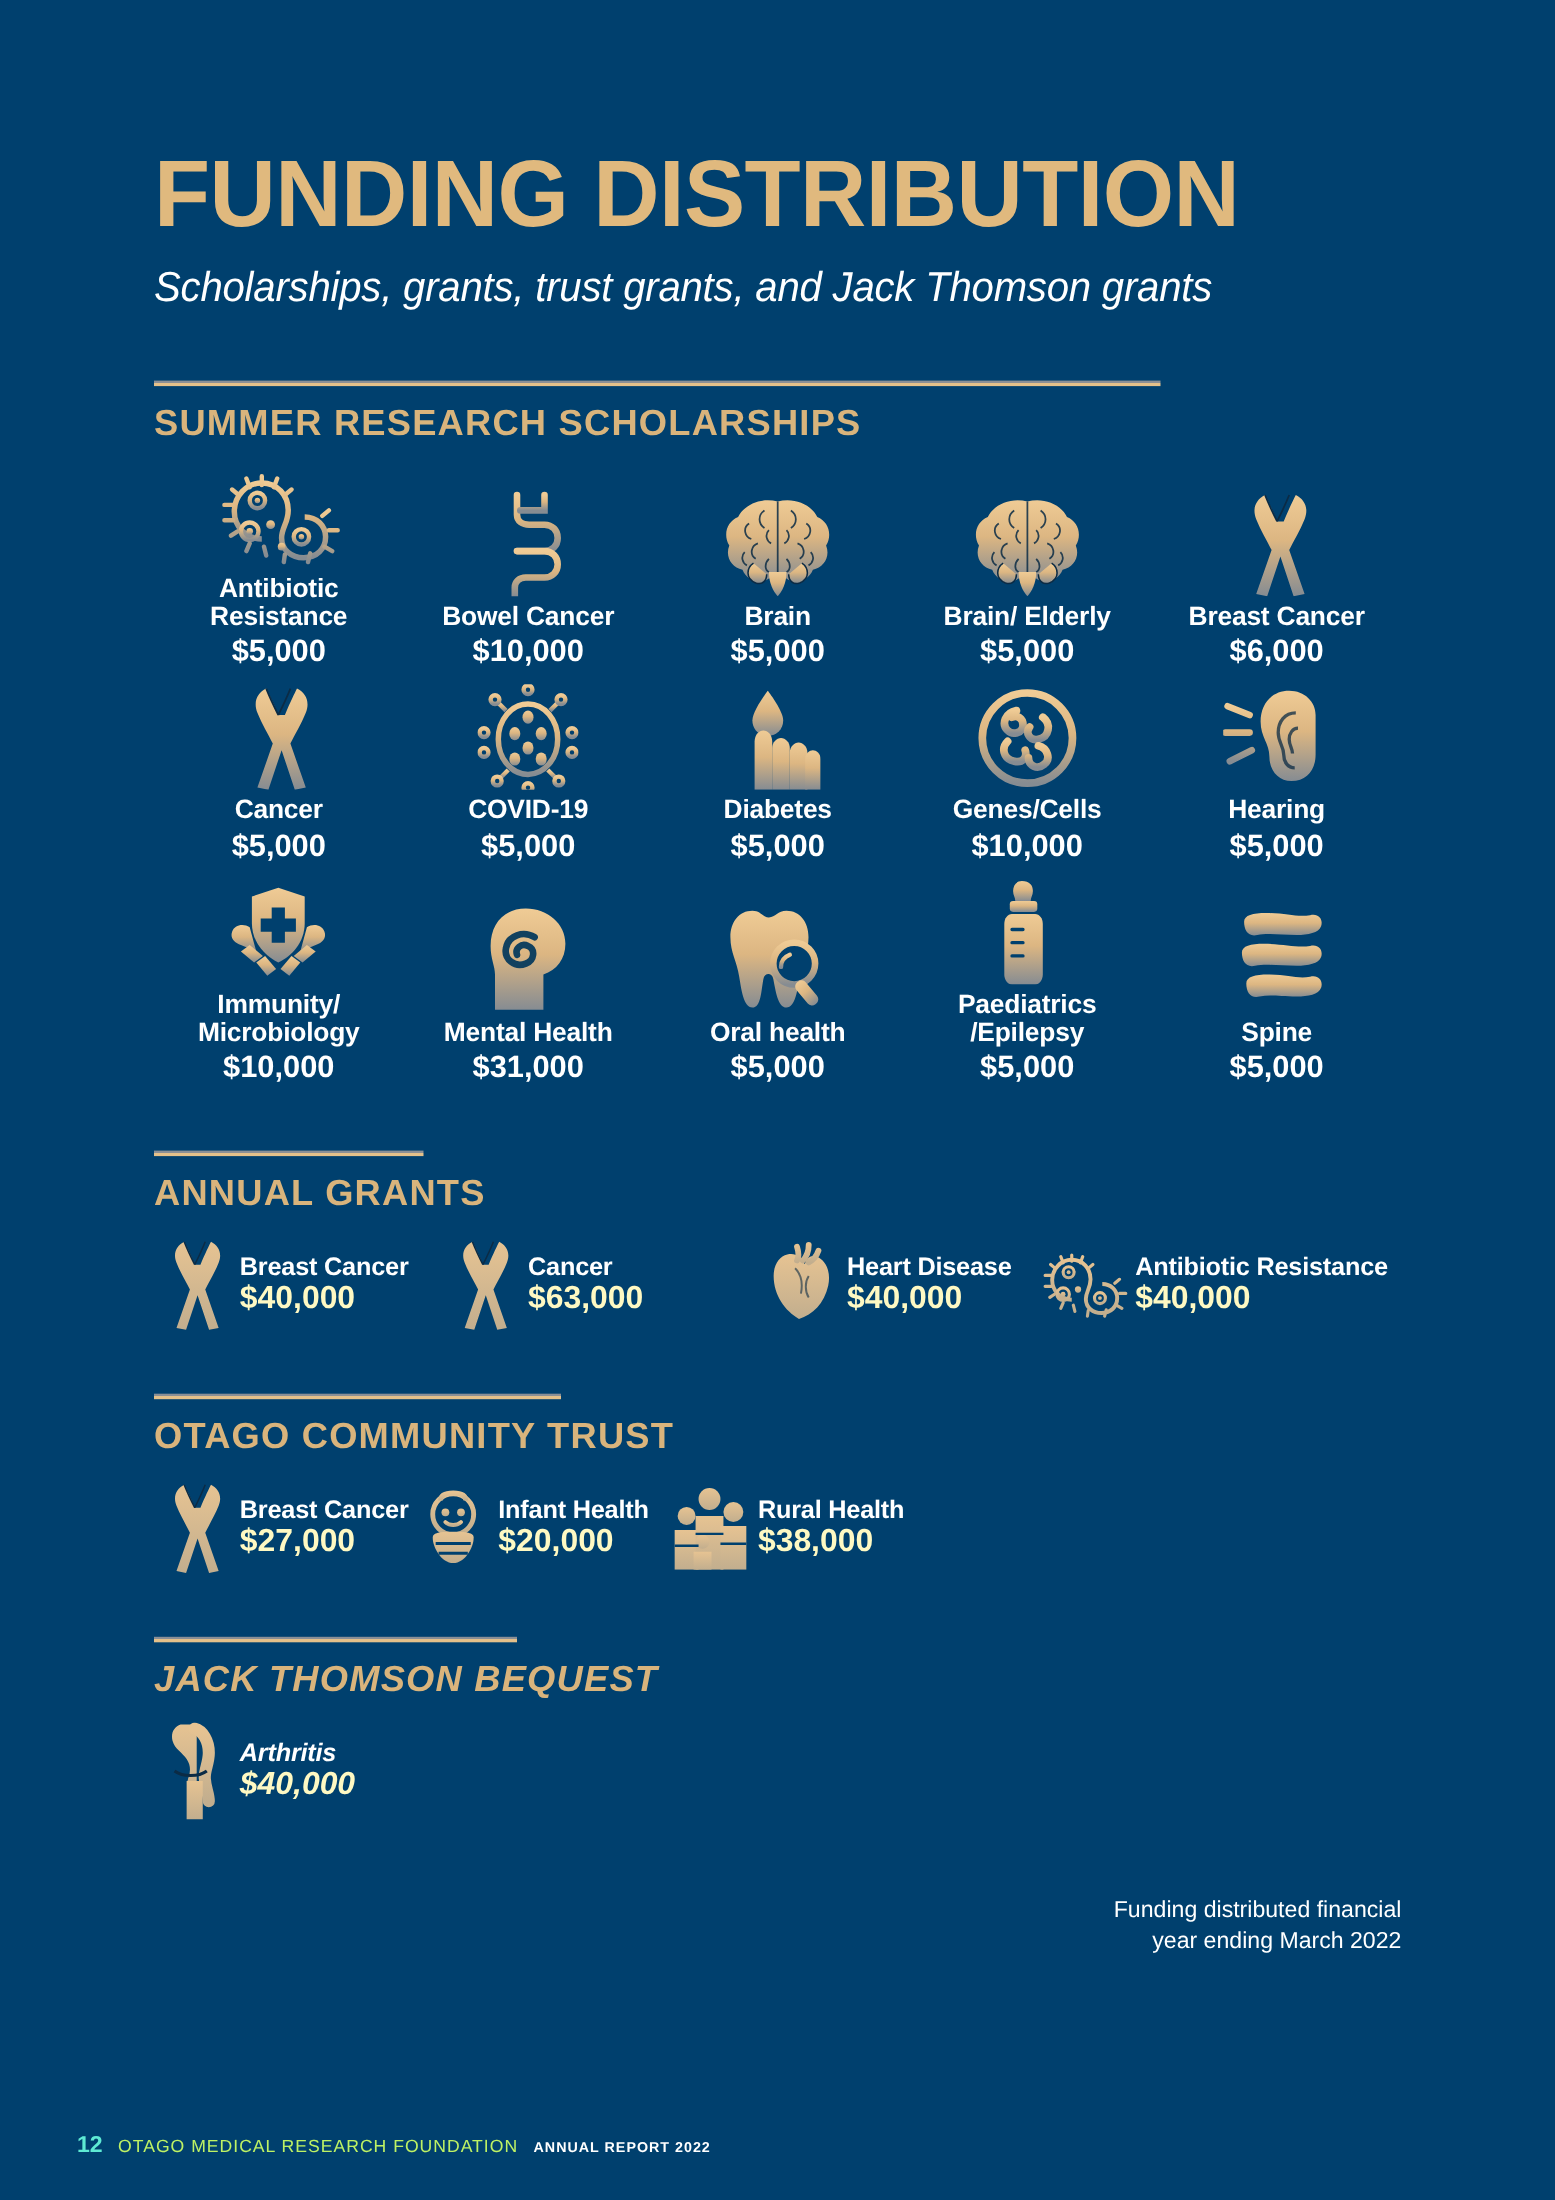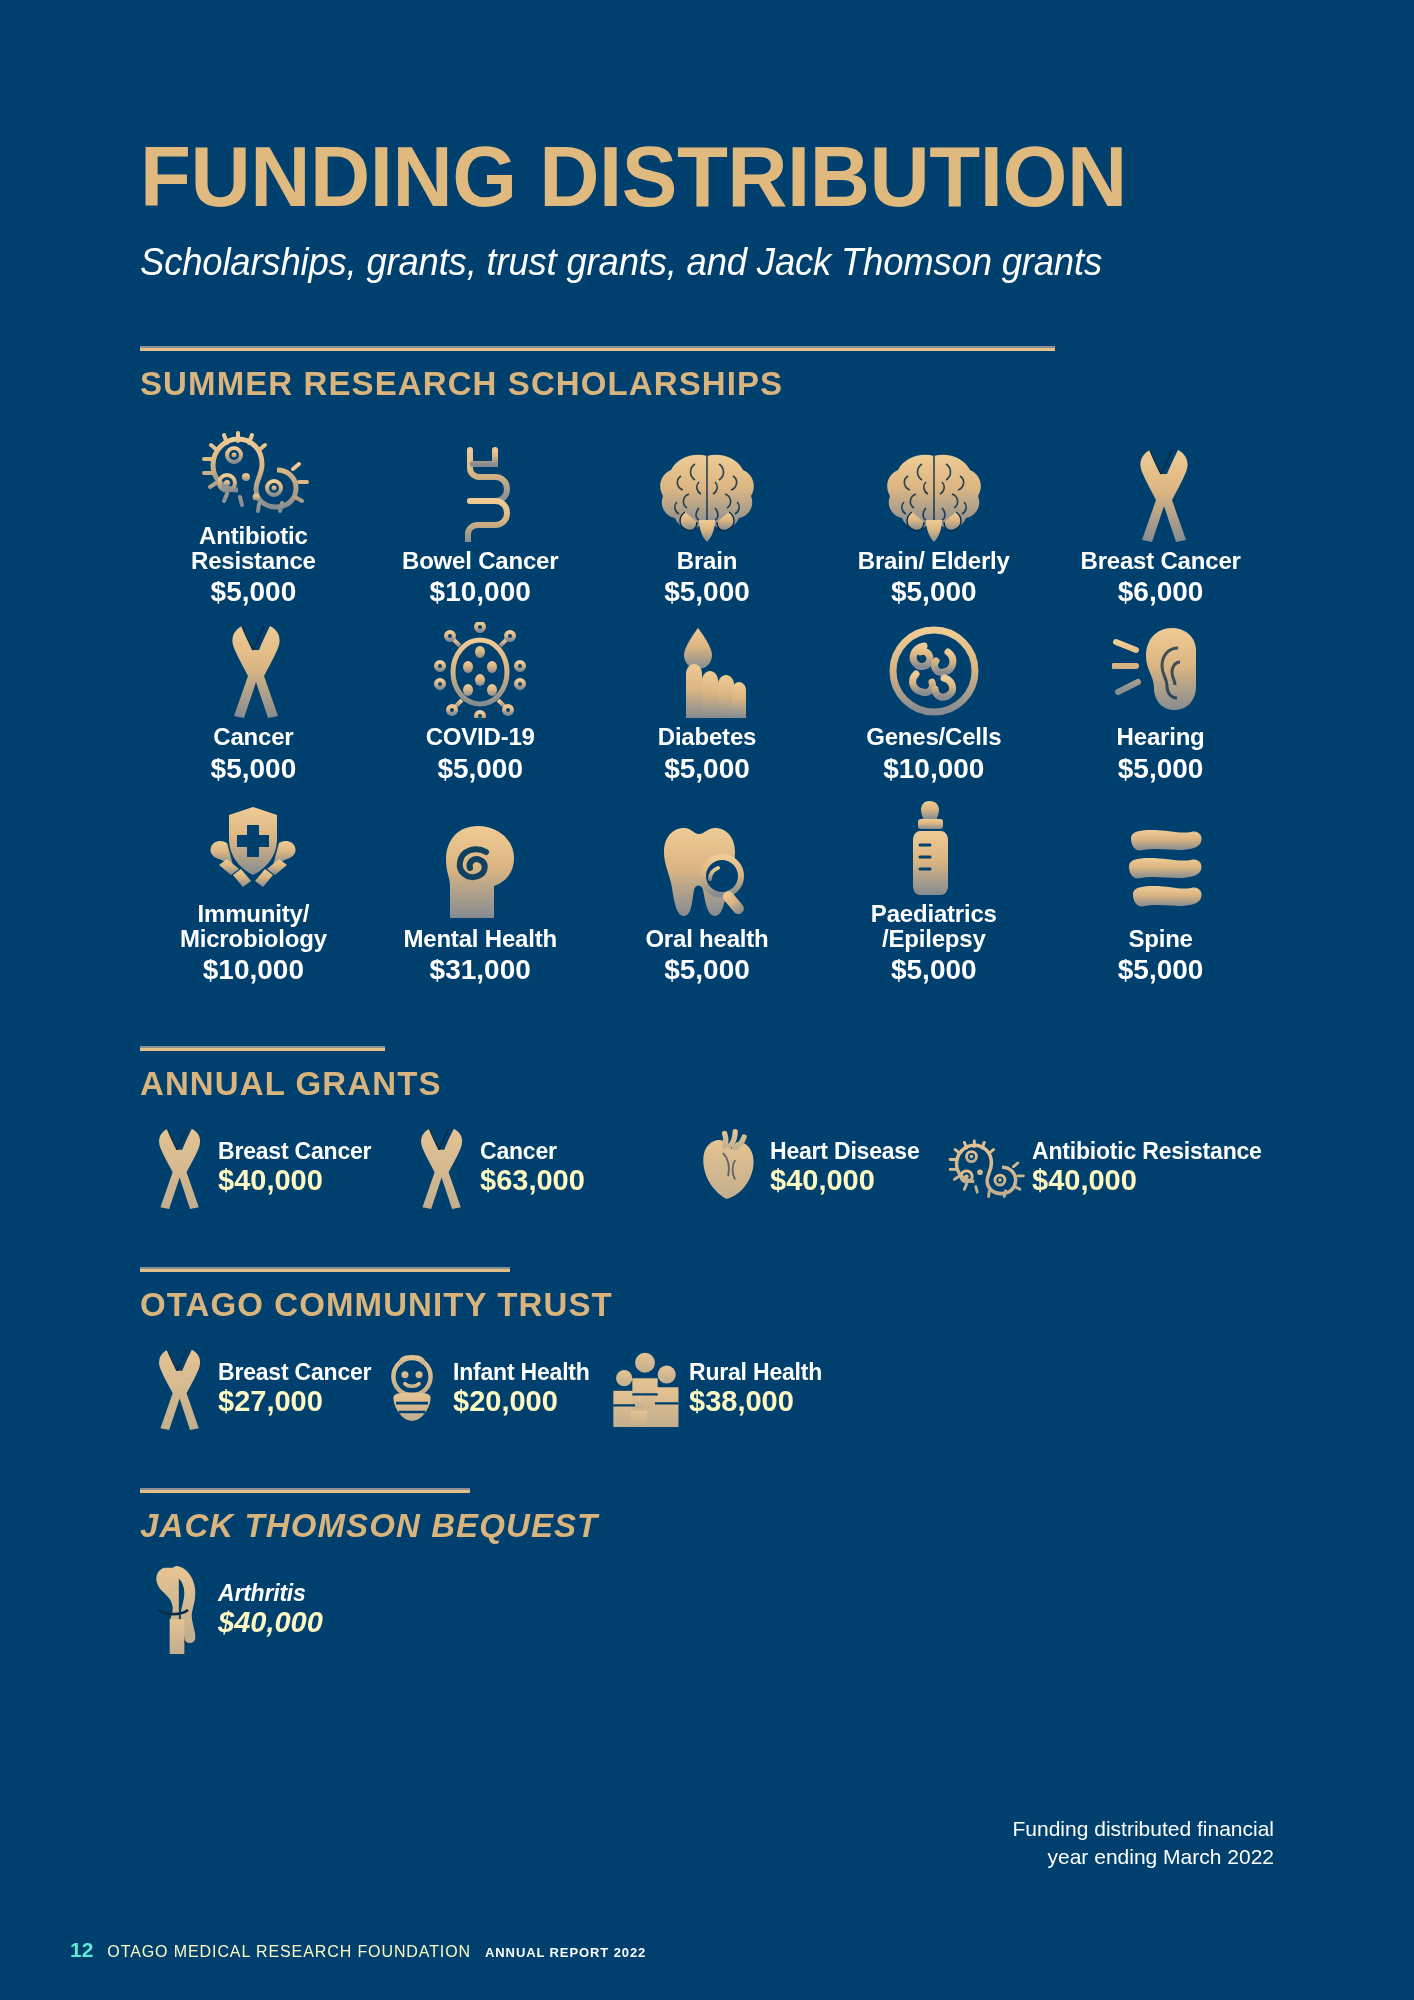--- a/index.html
+++ b/index.html
@@ -98,39 +98,39 @@
 
   
   .blk-grants { margin-top:60px; }
   .blk-trust  { margin-top:56px; }
   .blk-bequest{ margin-top:56px;font-style:italic; }
 
   
   .footnote {
     position:absolute;
     right:140px;
-    top:1815px;
+    top:1723px;
     text-align:right;
     color:#FFFFFF;
     font-size:21px;
     line-height:1.35;
     white-space:pre-line;
   }
 
   
   .pagefoot {
     position:absolute;
     left:70px;
     bottom:38px;
     display:flex;
     align-items:baseline;
     gap:14px;
   }
   .pagefoot .num { color:#5eead4; font-size:21px; font-weight:bold; }
-  .pagefoot .org { color:#fef9c3; font-size:16px; letter-spacing:0.9px; }
+  .pagefoot .org { color:#bef264; font-size:16px; letter-spacing:0.9px; }
   .pagefoot .rep { color:#FFFFFF; font-size:13px; font-weight:bold; letter-spacing:0.9px; }
 
   svg { display:block; }
 </style>
 </head>
 <body>
 
 <div class="page">
 
   <svg width="0" height="0" style="position:absolute">

